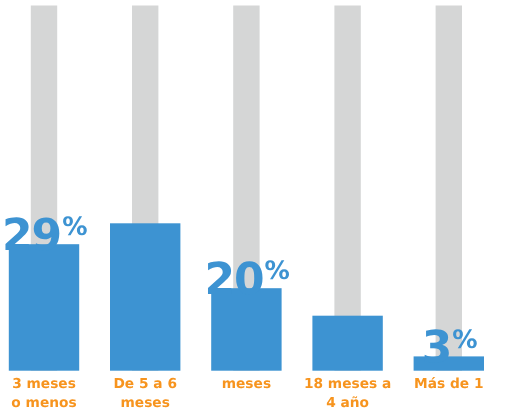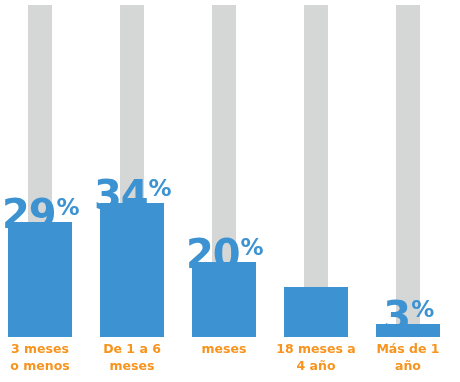--- a/index.html
+++ b/index.html
@@ -102,25 +102,22 @@
     </div>
     <div class="cat-label">
       <span class="cat-line">3 meses</span>
       <span class="cat-line">o menos</span>
     </div>
   </div>
 
   <div class="bar-group" style="left:86px;">
     <div class="track" style="height:332px;"></div>
     <div class="bar" style="height:134px; bottom:42px;"></div>
-    <div class="value-label" style="bottom:164px;">
-      <span class="value-number">34</span><span class="value-pct">%</span>
-    </div>
     <div class="cat-label">
-      <span class="cat-line">De 1 a 6</span>
+      <span class="cat-line">De 5 a 6</span>
       <span class="cat-line">meses</span>
     </div>
   </div>
 
   <div class="bar-group" style="left:178px;">
     <div class="track" style="height:332px;"></div>
     <div class="bar" style="height:75px; bottom:42px;"></div>
     <div class="value-label" style="bottom:105px;margin-top:6px;">
       <span class="value-number">20</span><span class="value-pct">%</span>
     </div>
@@ -139,17 +136,16 @@
   </div>
 
   <div class="bar-group" style="left:362px;">
     <div class="track" style="height:332px;"></div>
     <div class="bar" style="height:13px; bottom:42px;"></div>
     <div class="value-label" style="bottom:43px;">
       <span class="value-number">3</span><span class="value-pct">%</span>
     </div>
     <div class="cat-label">
       <span class="cat-line">Más de 1</span>
-      <span class="cat-line">año</span>
     </div>
   </div>
 
 </div>
 
 </body></html>

